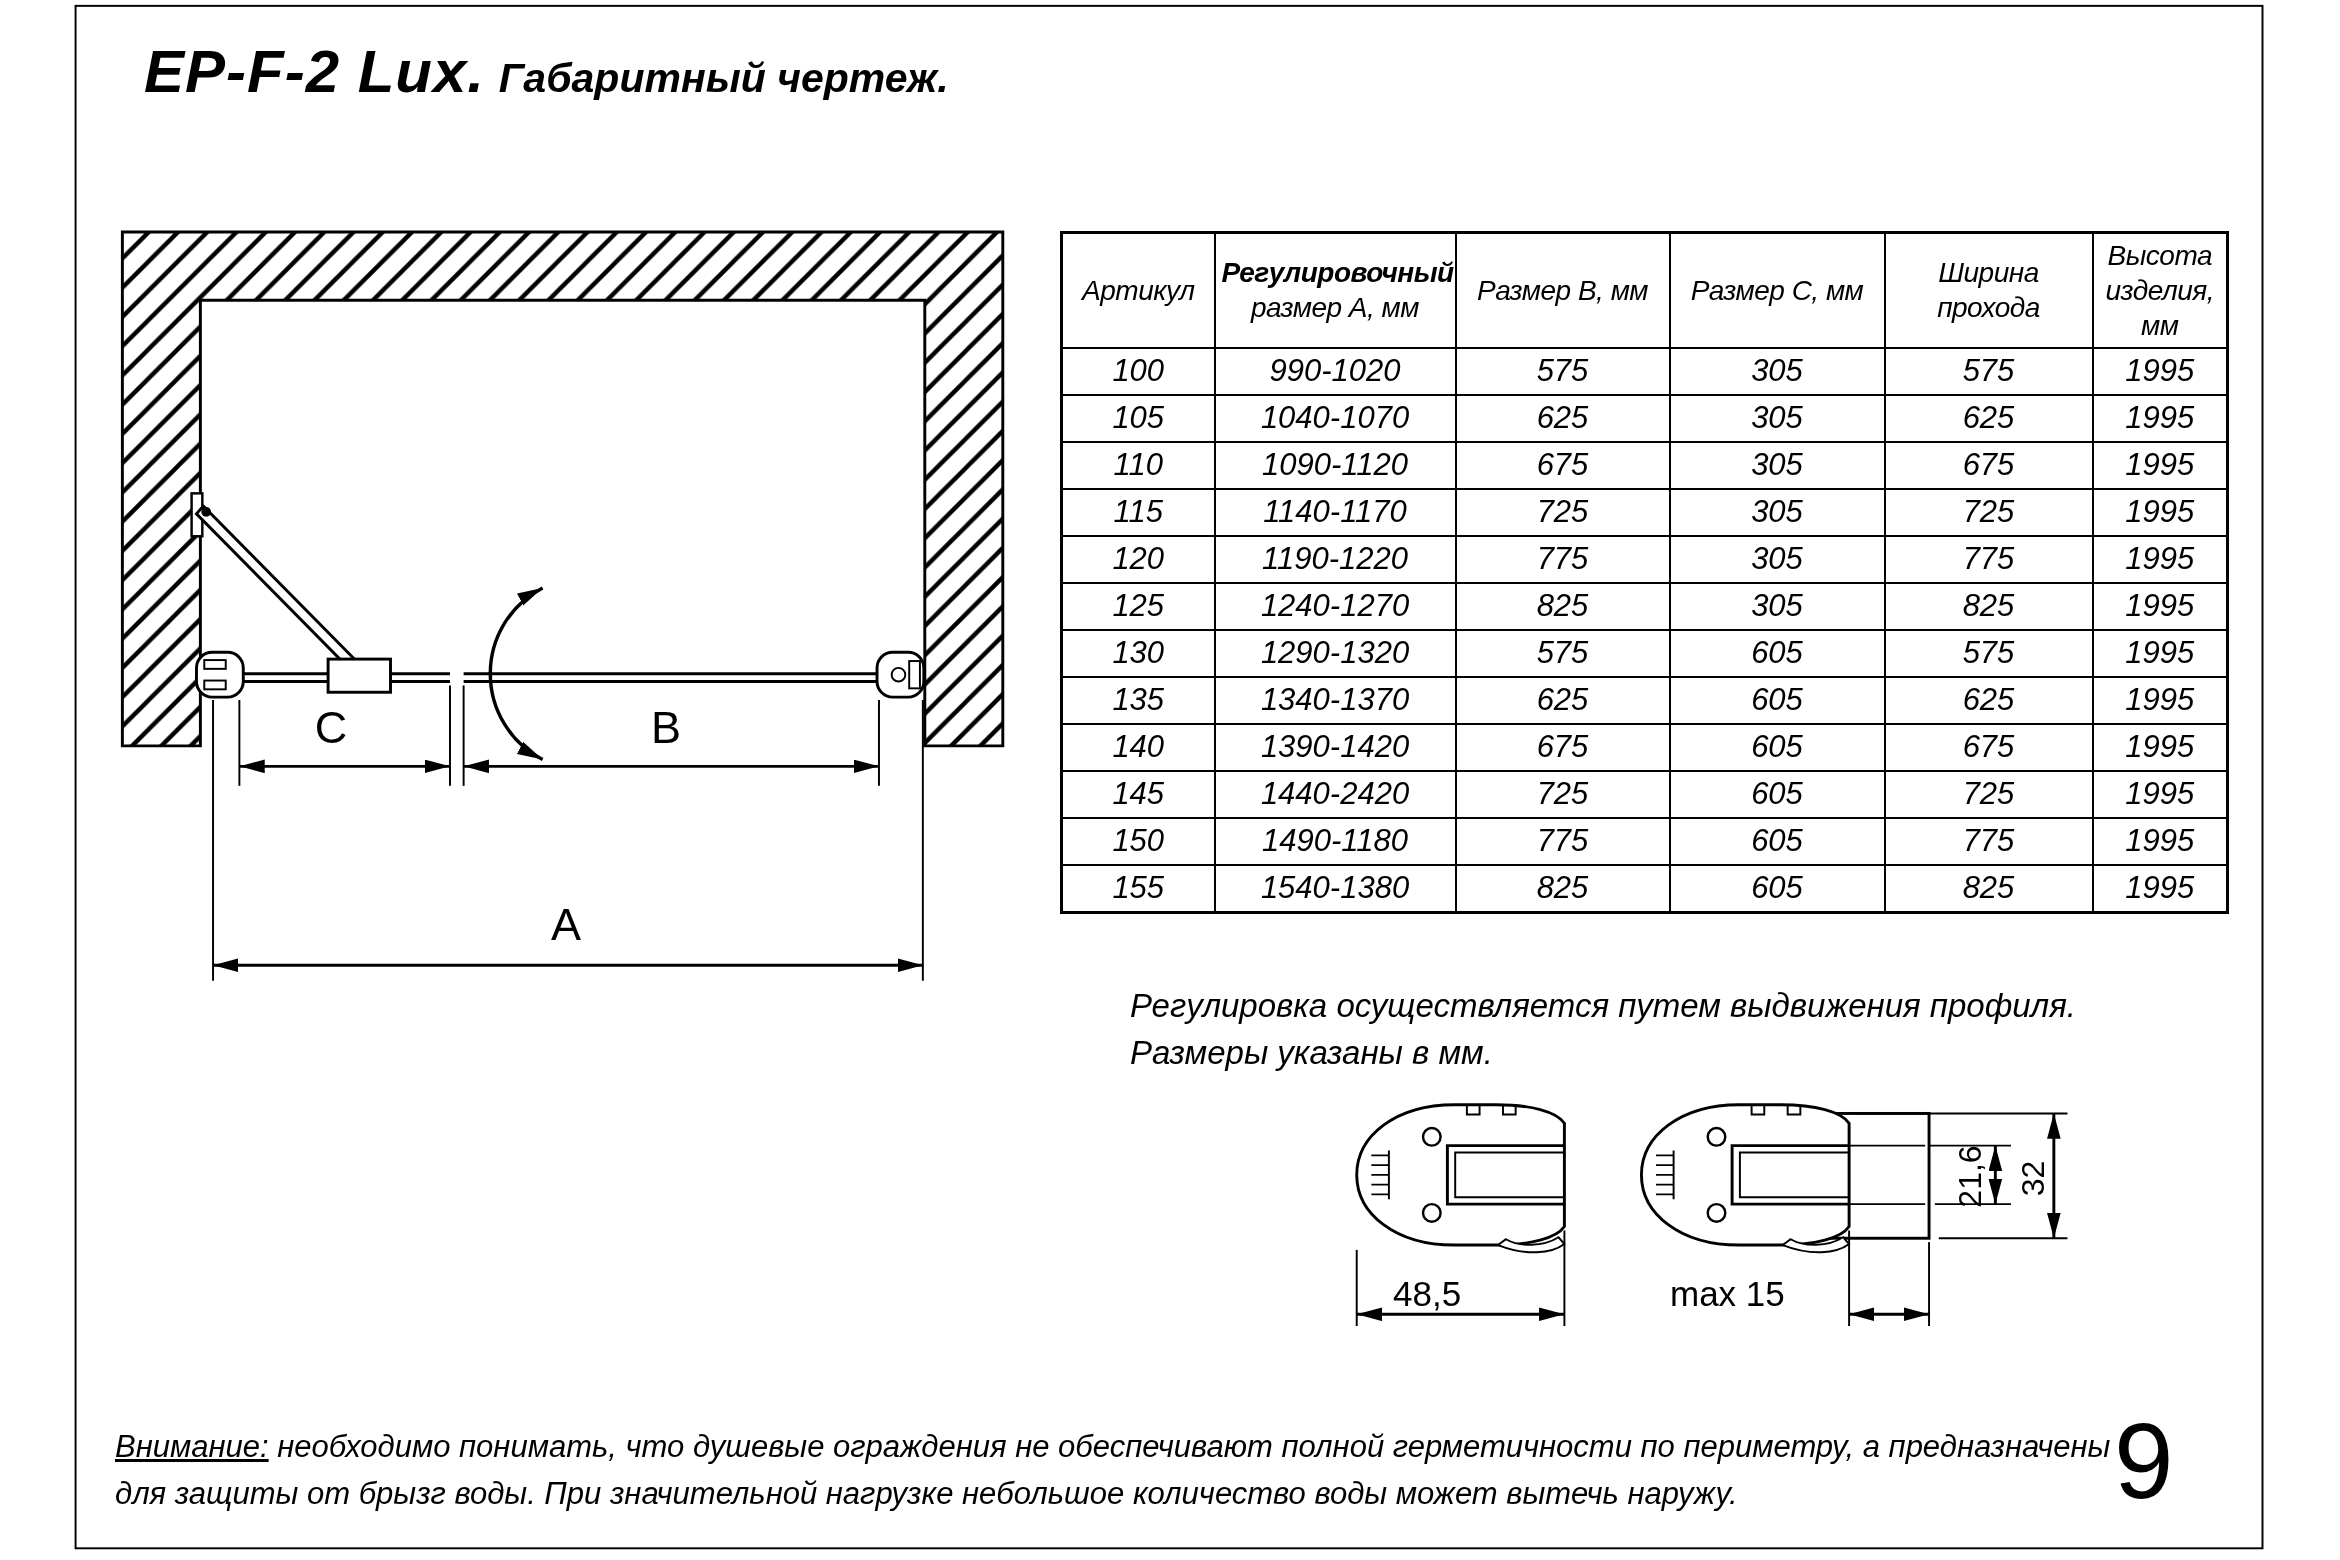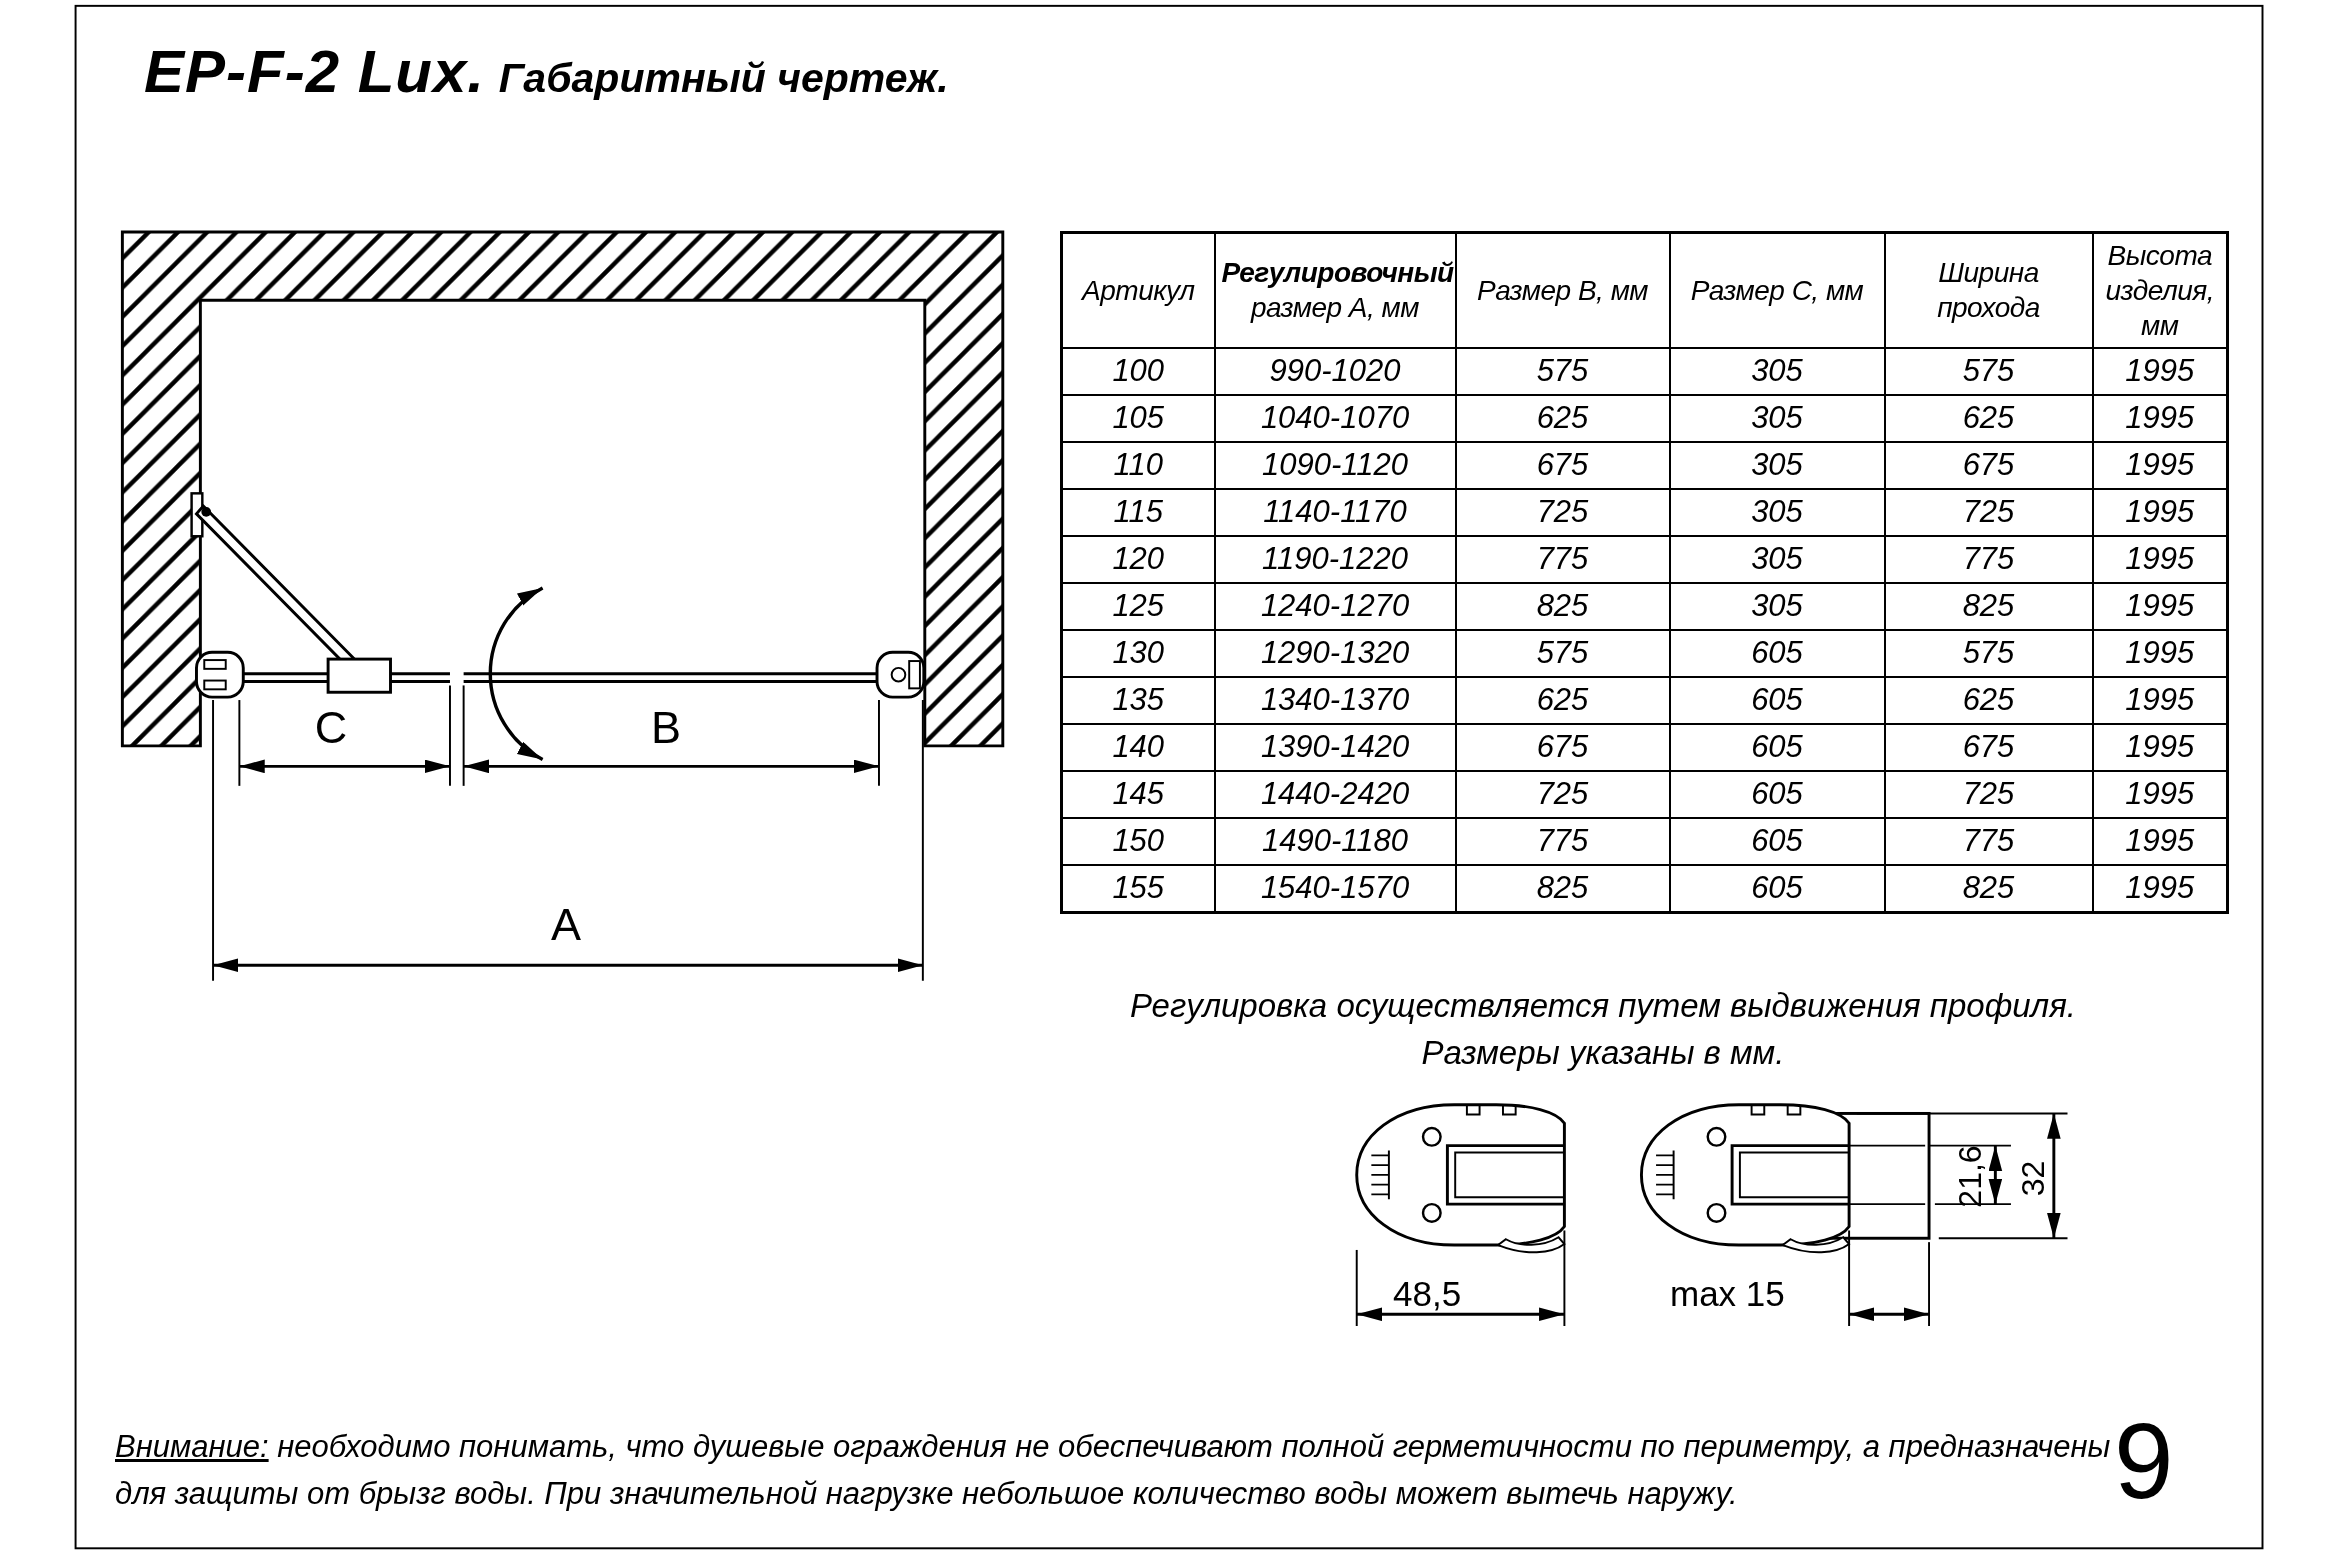--- a/index.html
+++ b/index.html
@@ -19,21 +19,21 @@
   #spec{border-width:3.9px;}
   #spec th{font-size:28px;font-style:italic;font-weight:normal;line-height:1.25;letter-spacing:-0.5px;padding:3.9px 5.9px;height:98px;text-align:center;vertical-align:middle;}
   #spec th .b{font-weight:bold;display:block;}
   #spec td{font-size:31px;font-style:italic;text-align:center;vertical-align:middle;height:45px;padding:0 3.9px;}
   
   .dimlabel{font-size:45px;width:68px;text-align:center;}
   #lblC{left:297px;top:702px;}
   #lblB{left:632px;top:702px;}
   #lblA{left:532px;top:899px;}
   
-  #notes{right:265px;top:983px;text-align:center;font-style:italic;font-size:33px;line-height:1.42;white-space:nowrap;}
+  #notes{right:265px;top:983px;text-align:left;font-style:italic;font-size:33px;line-height:1.42;white-space:nowrap;}
   
   .proflabel{font-size:35px;}
   #lbl485{left:1393px;top:1274px;width:137px;text-align:left;}
   #lblmax15{left:1670px;top:1274px;width:171px;text-align:left;}
   .rotlabel{font-size:32px;width:94px;height:35px;text-align:center;line-height:35px;transform:rotate(-90deg);}
   #lbl216{left:1923px;top:1159px;}
   #lbl32{left:1986px;top:1161px;}
   
   #warning{left:115px;top:1424px;width:2009px;font-style:italic;font-size:31px;line-height:1.5;}
   #warning .ul{text-decoration:underline;}
@@ -259,21 +259,21 @@
       <tr>
         <td>150</td>
         <td>1490-1180</td>
         <td>775</td>
         <td>605</td>
         <td>775</td>
         <td>1995</td>
       </tr>
       <tr>
         <td>155</td>
-        <td>1540-1570</td>
+        <td>1540-1380</td>
         <td>825</td>
         <td>605</td>
         <td>825</td>
         <td>1995</td>
       </tr>
     </tbody>
 </table>
 
 <div id="notes" class="abs">
   <div>Регулировка осуществляется путем выдвижения профиля.</div>

